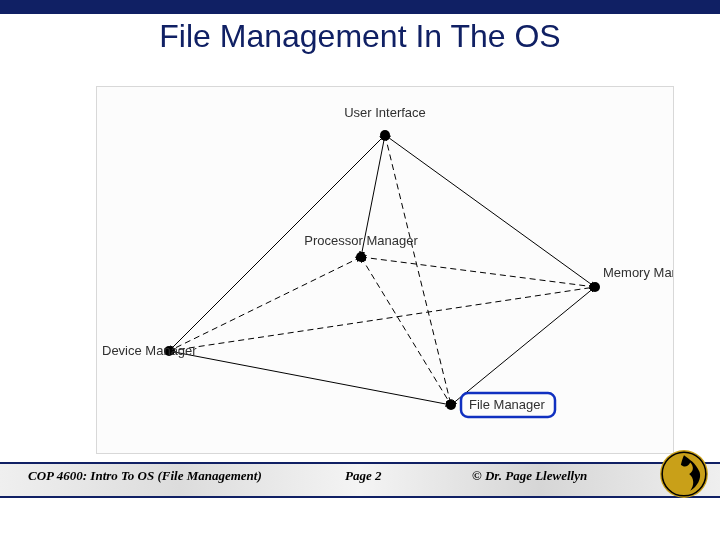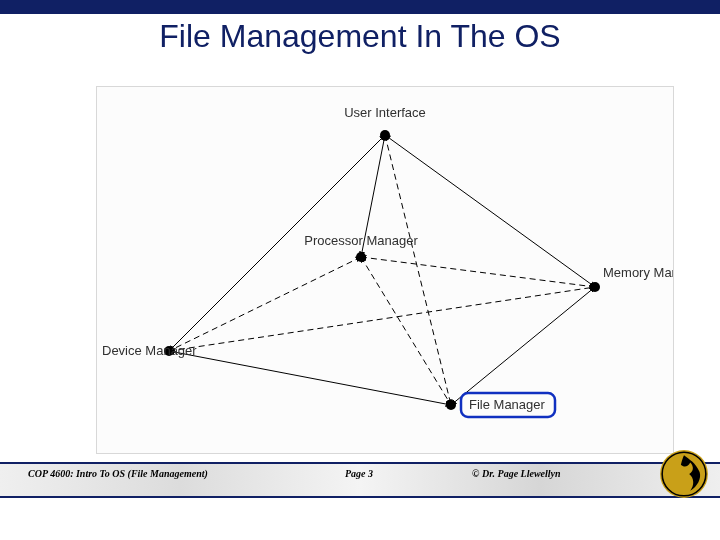--- a/index.html
+++ b/index.html
@@ -65,21 +65,21 @@
     position: absolute;
     left: 0; right: 0; top: 6px; height: 32px;
     background: linear-gradient(to right, #efefef 0%, #dcdcdc 25%, #f4f4f4 50%, #d6d6d6 75%, #efefef 100%);
     border-top: 2px solid #102064;
     border-bottom: 2px solid #102064;
   }
   .footer-text {
     position: absolute;
     top: 12px;
     font-family: "Times New Roman", Times, serif;
-    font-size: 10px;
+    font-size: 13px;
     font-weight: bold;
     font-style: italic;
     color: #000;
     white-space: nowrap;
   }
   .footer-course { left: 28px; }
   .footer-page { left: 345px; }
   .footer-author { left: 472px; }
   .logo {
     position: absolute;
@@ -135,21 +135,21 @@
       <text class="node-label" x="264" y="158" text-anchor="middle">Processor Manager</text>
       <text class="node-label" x="506" y="190" text-anchor="start">Memory Manager</text>
       <text class="node-label" x="5" y="268" text-anchor="start">Device Manager</text>
       <text class="node-label" x="372" y="322" text-anchor="start">File Manager</text>
     </svg>
   </div>
 
   <div class="footer">
     <div class="footer-bg"></div>
     <div class="footer-text footer-course">COP 4600: Intro To OS  (File Management)</div>
-    <div class="footer-text footer-page">Page 3</div>
+    <div class="footer-text footer-page">Page 2</div>
     <div class="footer-text footer-author">© Dr. Page Llewellyn</div>
 
     <div class="logo">
       <svg viewBox="0 0 100 100">
         <circle cx="50" cy="50" r="46" fill="#c9a018"></circle>
         <circle cx="50" cy="50" r="42" fill="none" stroke="#000" stroke-width="3"></circle>
         <path d="M50 14
                  C 60 22, 72 28, 80 46
                  C 84 58, 76 74, 62 82
                  C 70 72, 70 58, 60 50

